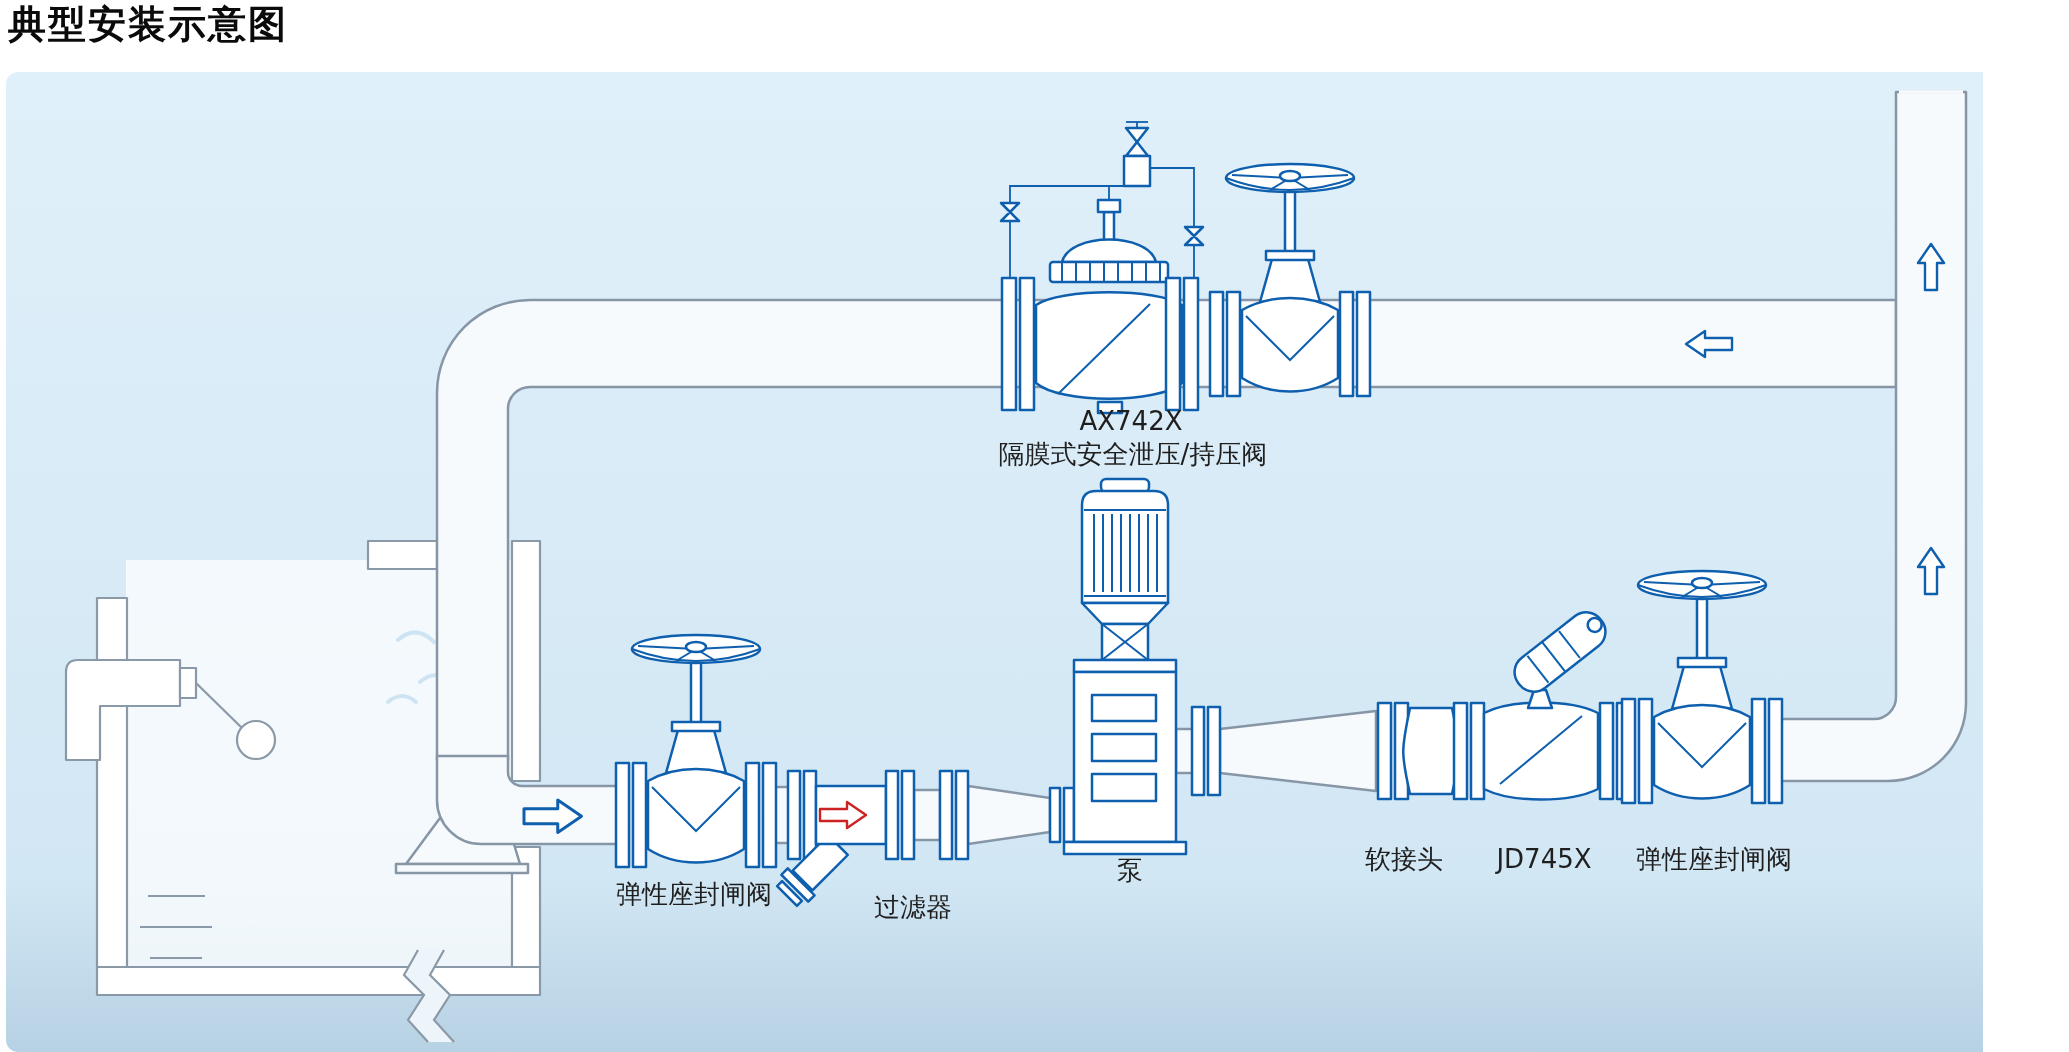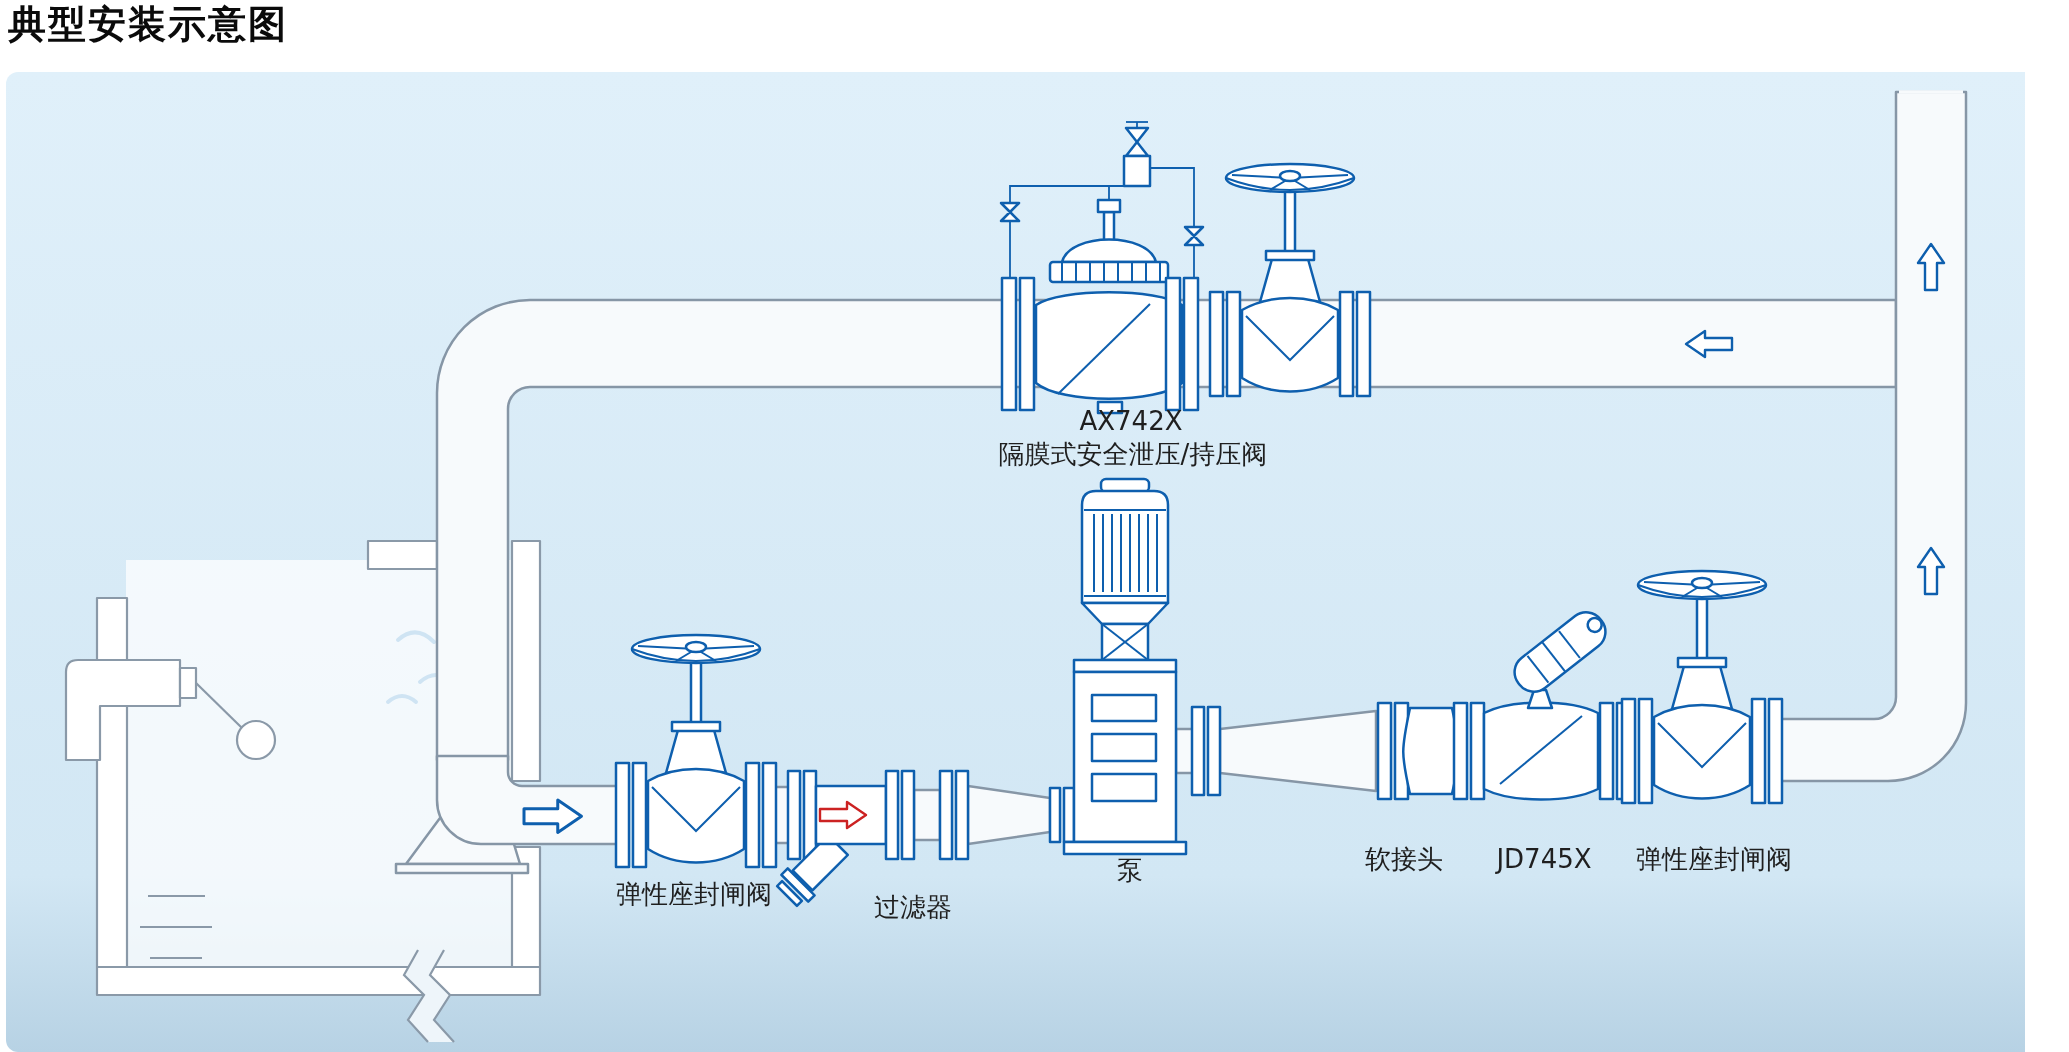--- a/index.html
+++ b/index.html
@@ -1,17 +1,17 @@
 <!DOCTYPE html>
 <html><head>
 <meta charset="utf-8">
 <style>
   html,body{margin:0;padding:0;background:#ffffff;}
   .stage{position:relative;width:1983px;height:1052px;background:#ffffff;overflow:hidden;
-         font-family:"DejaVu Sans","Liberation Sans",sans-serif;padding-left:42px;}
+         font-family:"DejaVu Sans","Liberation Sans",sans-serif;}
   .page-title{position:absolute;left:8px;top:0px;font-size:38px;font-weight:bold;color:#0a0a0a;
               letter-spacing:2px;line-height:1.3;}
   svg{position:absolute;left:0;top:0;}
   .pipe{fill:#f7fafc;stroke:#8696a6;stroke-width:2.5;stroke-linejoin:round;}
   .gray{fill:#ffffff;stroke:#8a99a8;stroke-width:2.2;stroke-linejoin:round;}
   .grayline{stroke:#8a99a8;stroke-width:2.2;fill:none;}
   .eq{fill:#ffffff;stroke:#0e5fae;stroke-width:2.5;stroke-linejoin:round;}
   .eqline{stroke:#0e5fae;stroke-width:2;fill:none;}
   .pilot{stroke:#0e5fae;stroke-width:1.8;fill:none;}
   .arrow{fill:#ffffff;stroke:#0e5fae;stroke-width:2.4;stroke-linejoin:round;}

